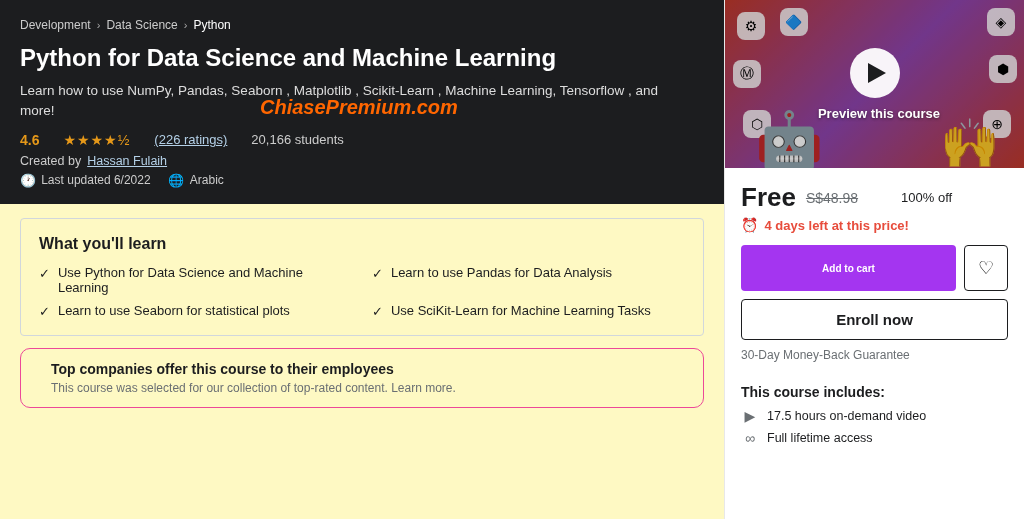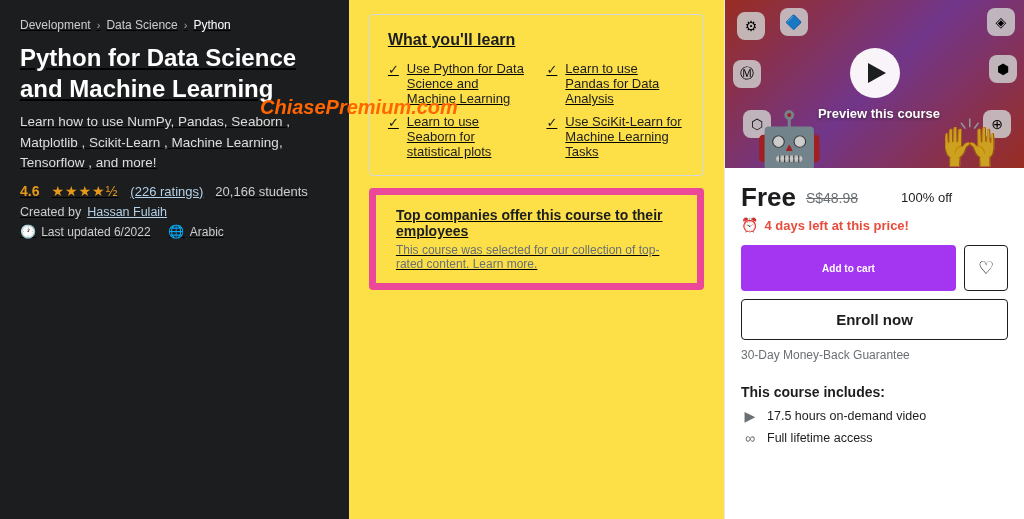--- a/index.html
+++ b/index.html
@@ -10,24 +10,23 @@
       height: 519px;
       overflow: hidden;
     }
     .layout {
       display: flex;
       width: 1024px;
       height: 519px;
     }
     .main-content {
       flex: 1;
-      background: #fde047;
-      display: flex;
-      flex-direction: row;
-      text-decoration: underline;
+      background: #fef9c3;
+      display: flex;
+      flex-direction: column;
     }
     .hero-section {
       background: #1c1d1f;
       color: #fff;
       padding: 18px 20px 16px 20px;
     }
     .breadcrumb {
       display: flex;
       align-items: center;
       gap: 6px;
@@ -52,21 +51,21 @@
     .course-subtitle {
       font-size: 13.5px;
       color: #ddd;
       line-height: 1.5;
       margin-bottom: 10px;
       max-width: 640px;
     }
     .rating-row {
       display: flex;
       align-items: center;
-      gap: 12px;
+      gap: 24px;
       margin-bottom: 6px;
     }
     .rating-number {
       color: #e59819;
       font-weight: 700;
       font-size: 14px;
     }
     .stars {
       color: #e59819;
       font-size: 14px;
@@ -137,23 +136,23 @@
       font-size: 13px;
       color: #1c1d1f;
     }
     .check-icon {
       color: #1c1d1f;
       font-size: 13px;
       margin-top: 1px;
       flex-shrink: 0;
     }
     .companies-box {
-      border: 7px solid #ec4899;
-      border-radius: 4px;
-      padding: 12px 20px;
+      border: 1px solid #ec4899;
+      border-radius: 10px;
+      padding: 12px 30px;
     }
     .companies-title {
       font-size: 14px;
       font-weight: 700;
       color: #1c1d1f;
     }
     .companies-subtitle {
       font-size: 12px;
       color: #6a6f73;
       margin-top: 4px;

